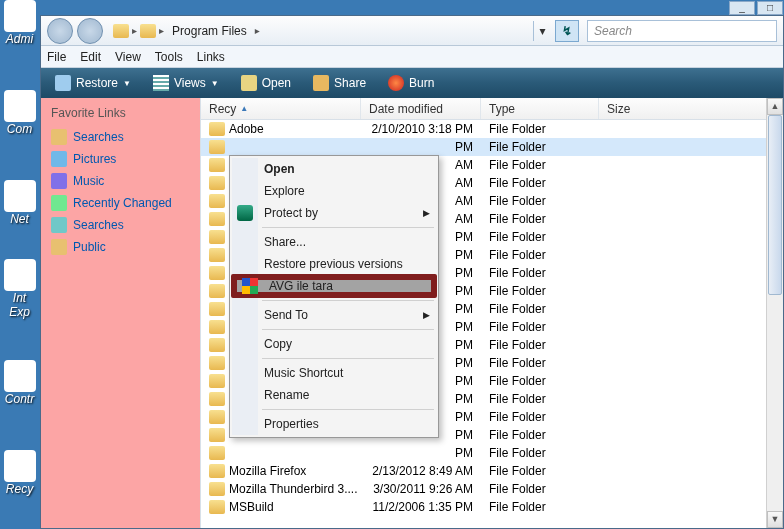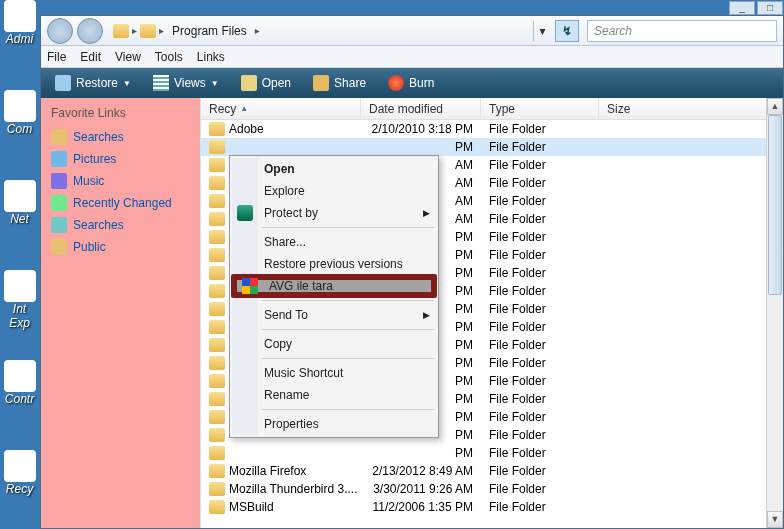--- a/index.html
+++ b/index.html
@@ -62,21 +62,21 @@
       <div>Admi</div>
     </div>
     <div class="desktop-icon" style="left: 2px; top: 90px;">
       <div class="ico"></div>
       <div>Com</div>
     </div>
     <div class="desktop-icon" style="left: 2px; top: 180px;">
       <div class="ico"></div>
       <div>Net</div>
     </div>
-    <div class="desktop-icon" style="left: 2px; top: 270px;">
+    <div class="desktop-icon" style="left: 2px; top: 259px;">
       <div class="ico"></div>
       <div>Int Exp</div>
     </div>
     <div class="desktop-icon" style="left: 2px; top: 360px;">
       <div class="ico"></div>
       <div>Contr</div>
     </div>
     <div class="desktop-icon" style="left: 2px; top: 450px;">
       <div class="ico"></div>
       <div>Recy</div>

